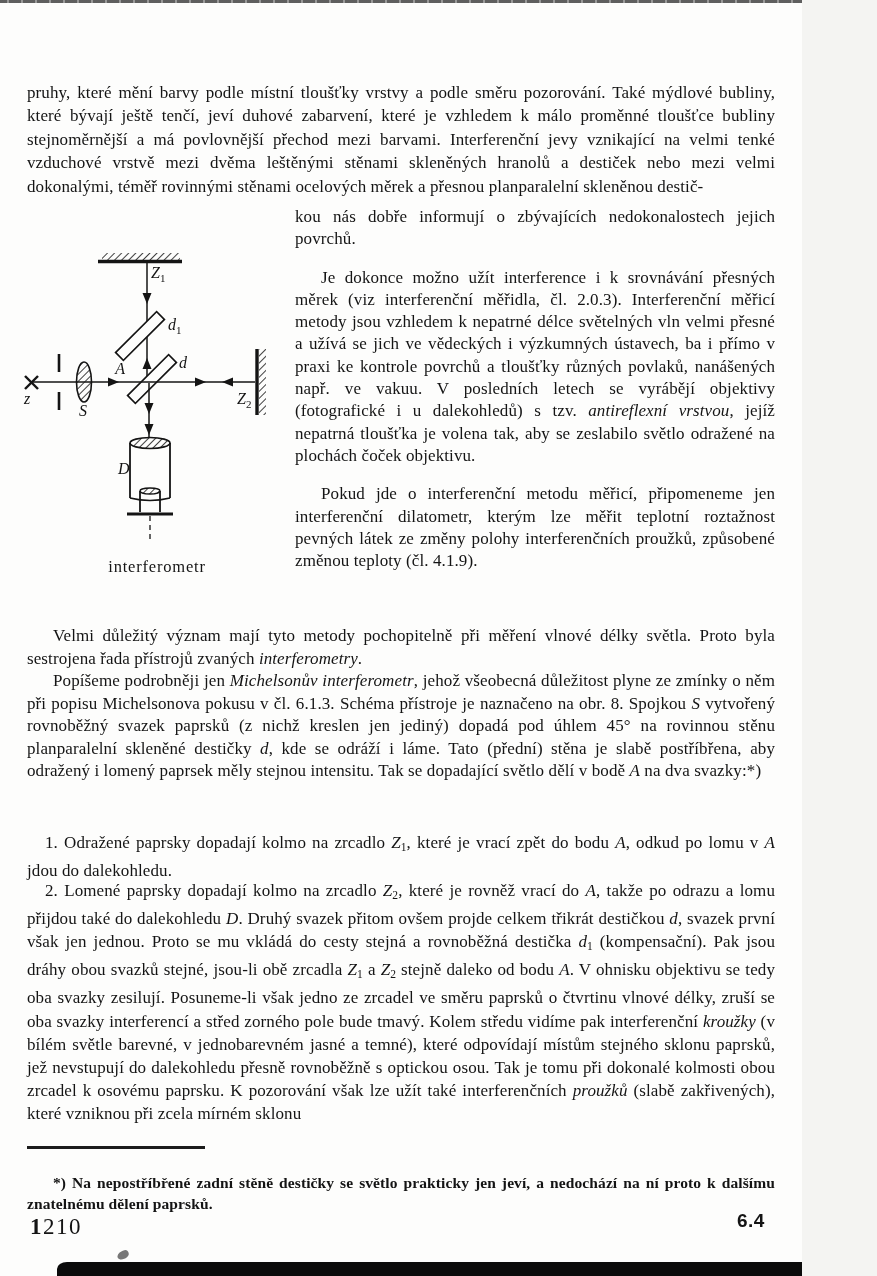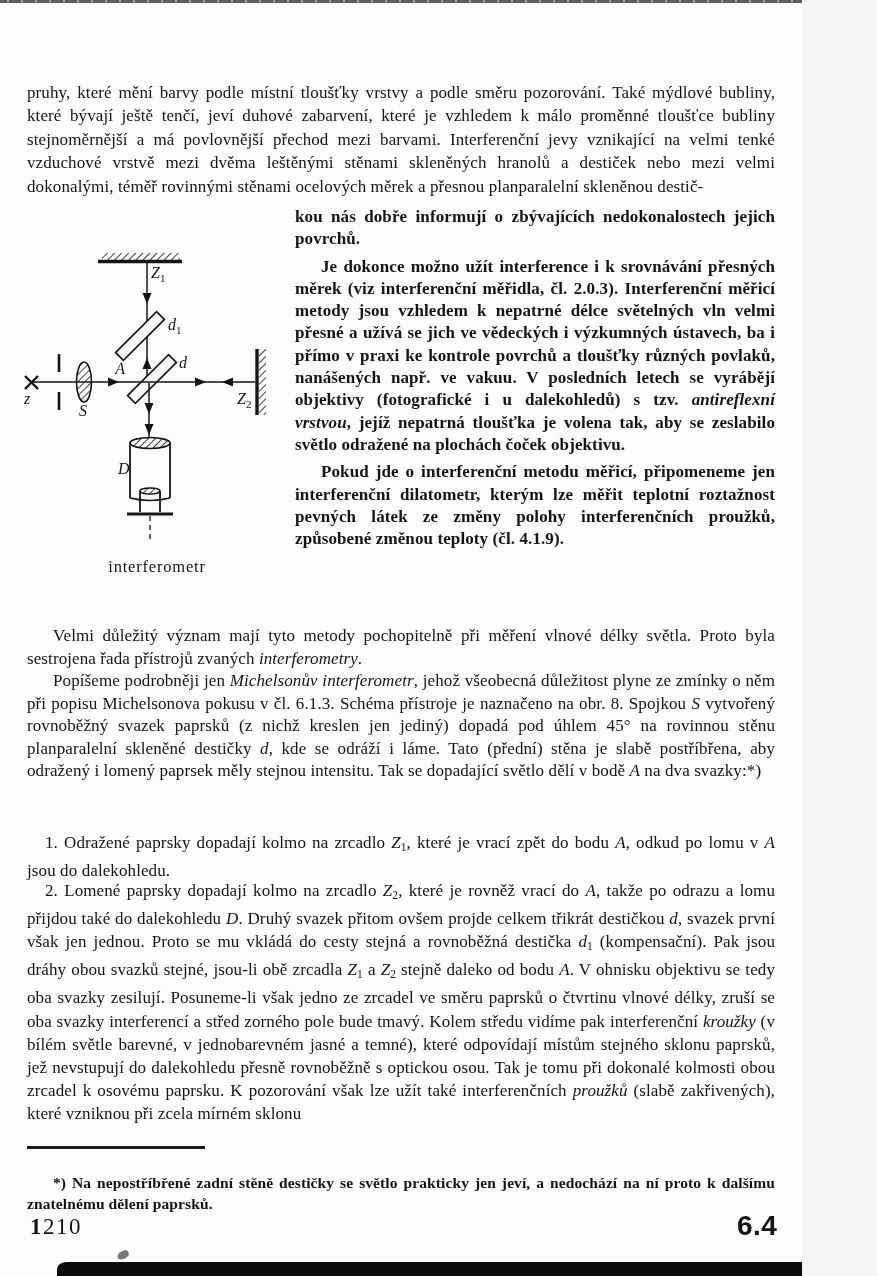--- a/index.html
+++ b/index.html
@@ -47,22 +47,22 @@
   
   .tb{
     position:absolute;left:27px;width:748px;
     font-size:17px;line-height:23.4px;
     text-align:justify;
     letter-spacing:.1px;
   }
   .indent{text-indent:26px;}
   .indent-sm{text-indent:18px;}
   .col{left:295px;width:480px;line-height:22.3px;}
-  .col p{margin:0;font-weight:bold;}
-  .col p + p{margin-top:5px;}
+  .col p{margin:0;}
+  .col p + p{margin-top:16px;}
   .it{font-style:italic;}
   .sb{font-size:68%;vertical-align:-0.25em;letter-spacing:0;}
   
   #figure{
     position:absolute;left:23px;top:252px;width:268px;
   }
   #figure svg{display:block;}
   .fig-caption{
     margin-top:12px;
     text-align:center;
@@ -86,21 +86,21 @@
     letter-spacing:.1px;
   }
   .page-number{
     position:absolute;left:30px;top:1214px;
     font-size:23px;letter-spacing:1.5px;font-family:Liberation Serif, serif;
   }
   .page-number .first{font-weight:bold;}
   .section-number{
     position:absolute;left:737px;top:1210px;
     font-family:"Liberation Sans","DejaVu Sans",sans-serif;
-    font-weight:bold;font-size:28px;letter-spacing:.5px;
+    font-weight:bold;font-size:19px;letter-spacing:.5px;
   }
 </style>
 </head>
 <body>
 
 <div id="page">
 
   <div class="scan-top-edge"></div>
   <div class="scan-right-shadow"></div>
   <div class="scan-right-line"></div>
@@ -184,21 +184,21 @@
   </figure>
 
   <div class="tb col" style="top:206px;">
     <p><span>kou nás dobře informují o zbývajících nedokonalostech jejich povrchů.</span></p>
     <p class="indent"><span>Je dokonce možno užít interference i k srovnávání přesných měrek (viz interferenční měřidla, čl. 2.0.3). Interferenční měřicí metody jsou vzhledem k nepatrné délce světelných vln velmi přesné a užívá se jich ve vědeckých i výzkumných ústavech, ba i přímo v praxi ke kontrole povrchů a tloušťky různých povlaků, nanášených např. ve vakuu. V posledních letech se vyrábějí objektivy (fotografické i u dalekohledů) s tzv. </span><span class="it">antireflexní vrstvou</span><span>, jejíž nepatrná tloušťka je volena tak, aby se zeslabilo světlo odražené na plochách čoček objektivu.</span></p>
     <p class="indent"><span>Pokud jde o interferenční metodu měřicí, připomeneme jen interferenční dilatometr, kterým lze měřit teplotní roztažnost pevných látek ze změny polohy interferenčních proužků, způsobené změnou teploty (čl. 4.1.9).</span></p>
   </div>
 
   <p class="tb indent" style="top:607px;"><span>Velmi důležitý význam mají tyto metody pochopitelně při měření vlnové délky světla. Proto byla sestrojena řada přístrojů zvaných </span><span class="it">interferometry</span><span>.</span></p>
   <p class="tb indent" style="top:653px;line-height:22.6px;"><span>Popíšeme podrobněji jen </span><span class="it">Michelsonův interferometr</span><span>, jehož všeobecná důležitost plyne ze zmínky o něm při popisu Michelsonova pokusu v čl. 6.1.3. Schéma přístroje je naznačeno na obr. 8. Spojkou </span><span class="it">S</span><span> vytvořený rovnoběžný svazek paprsků (z nichž kreslen jen jediný) dopadá pod úhlem 45° na rovinnou stěnu planparalelní skleněné destičky </span><span class="it">d</span><span>, kde se odráží i láme. Tato (přední) stěna je slabě postříbřena, aby odražený i lomený paprsek měly stejnou intensitu. Tak se dopadající světlo dělí v bodě </span><span class="it">A</span><span> na dva svazky:*)</span></p>
-  <p class="tb indent-sm" style="top:814px;"><span>1. Odražené paprsky dopadají kolmo na zrcadlo </span><span class="it">Z</span><span class="sb">1</span><span>, které je vrací zpět do bodu </span><span class="it">A</span><span>, odkud po lomu v </span><span class="it">A</span><span> jsou do dalekohledu.</span></p>
+  <p class="tb indent-sm" style="top:814px;"><span>1. Odražené paprsky dopadají kolmo na zrcadlo </span><span class="it">Z</span><span class="sb">1</span><span>, které je vrací zpět do bodu </span><span class="it">A</span><span>, odkud po lomu v </span><span class="it">A</span><span> jdou do dalekohledu.</span></p>
   <p class="tb indent-sm" style="top:862px;line-height:23.2px;"><span>2. Lomené paprsky dopadají kolmo na zrcadlo </span><span class="it">Z</span><span class="sb">2</span><span>, které je rovněž vrací do </span><span class="it">A</span><span>, takže po odrazu a lomu přijdou také do dalekohledu </span><span class="it">D</span><span>. Druhý svazek přitom ovšem projde celkem třikrát destičkou </span><span class="it">d</span><span>, svazek první však jen jednou. Proto se mu vkládá do cesty stejná a rovnoběžná destička </span><span class="it">d</span><span class="sb">1</span><span> (kompensační). Pak jsou dráhy obou svazků stejné, jsou-li obě zrcadla </span><span class="it">Z</span><span class="sb">1</span><span> a </span><span class="it">Z</span><span class="sb">2</span><span> stejně daleko od bodu </span><span class="it">A</span><span>. V ohnisku objektivu se tedy oba svazky zesilují. Posuneme-li však jedno ze zrcadel ve směru paprsků o čtvrtinu vlnové délky, zruší se oba svazky interferencí a střed zorného pole bude tmavý. Kolem středu vidíme pak interferenční </span><span class="it">kroužky</span><span> (v bílém světle barevné, v jednobarevném jasné a temné), které odpovídají místům stejného sklonu paprsků, jež nevstupují do dalekohledu přesně rovnoběžně s optickou osou. Tak je tomu při dokonalé kolmosti obou zrcadel k osovému paprsku. K pozorování však lze užít také interferenčních </span><span class="it">proužků</span><span> (slabě zakřivených), které vzniknou při zcela mírném sklonu</span></p>
 
   <div class="footnote-rule"></div>
   <p class="footnote"><span>*) Na nepostříbřené zadní stěně destičky se světlo prakticky jen jeví, a nedochází na ní proto k dalšímu znatelnému dělení paprsků.</span></p>
 
   <div class="page-number"><span class="first">1</span><span>210</span></div>
   <div class="section-number">6.4</div>
 
 </div>
 

